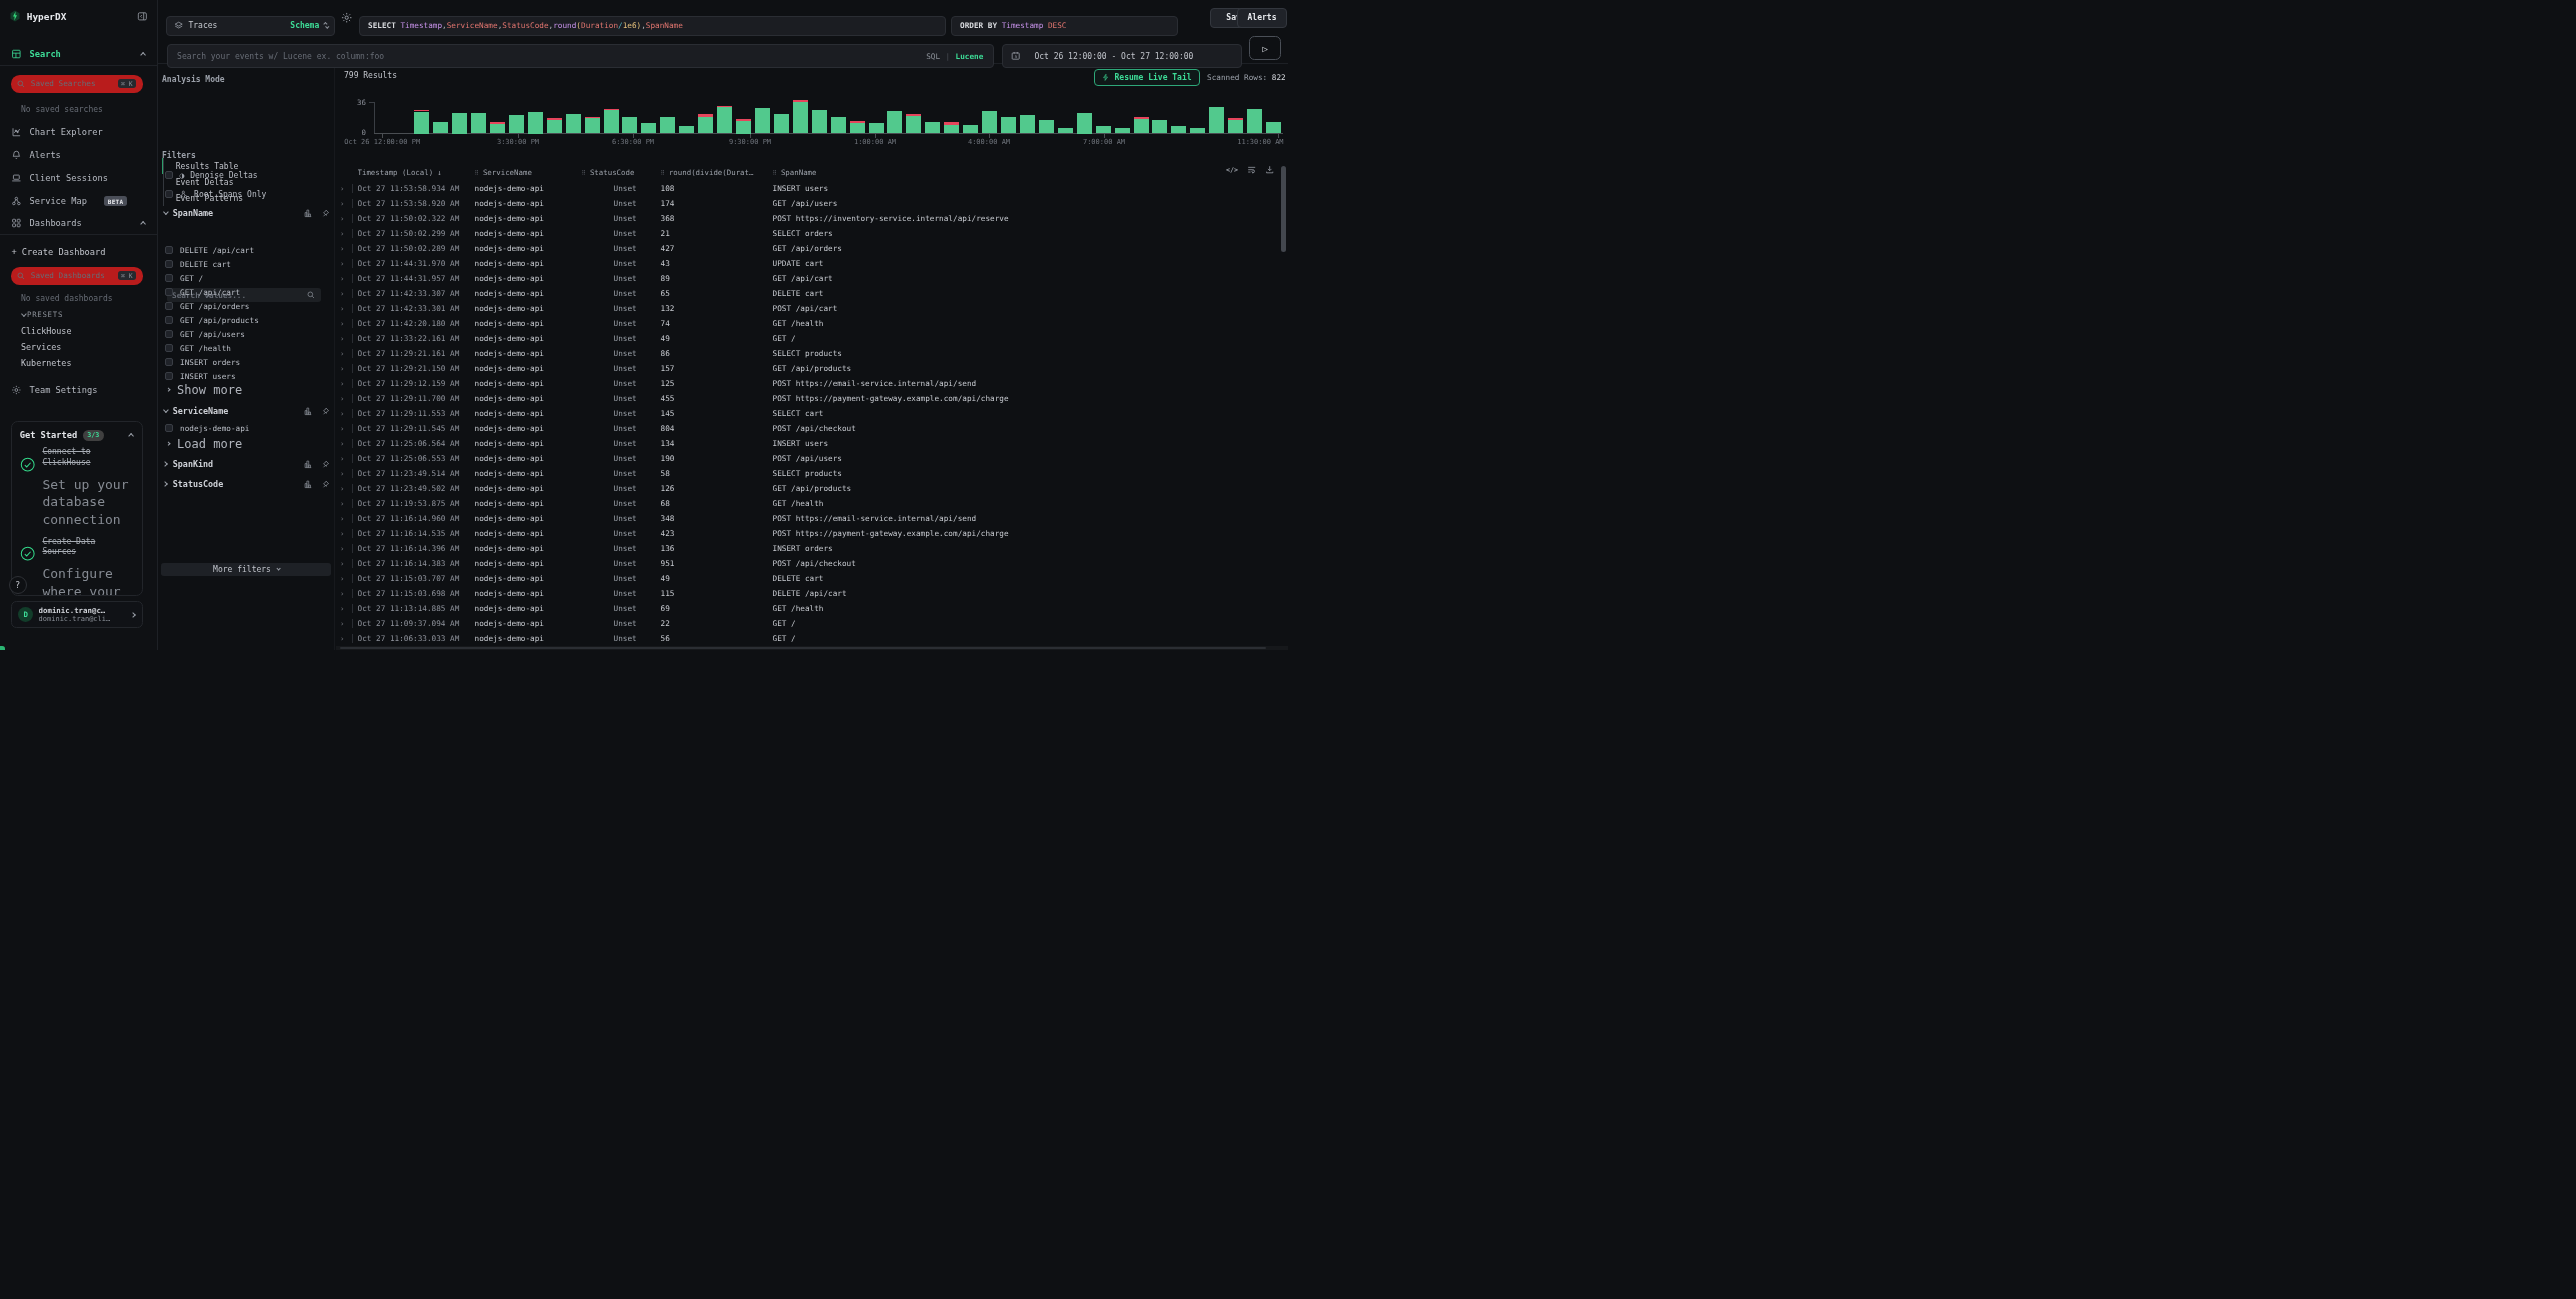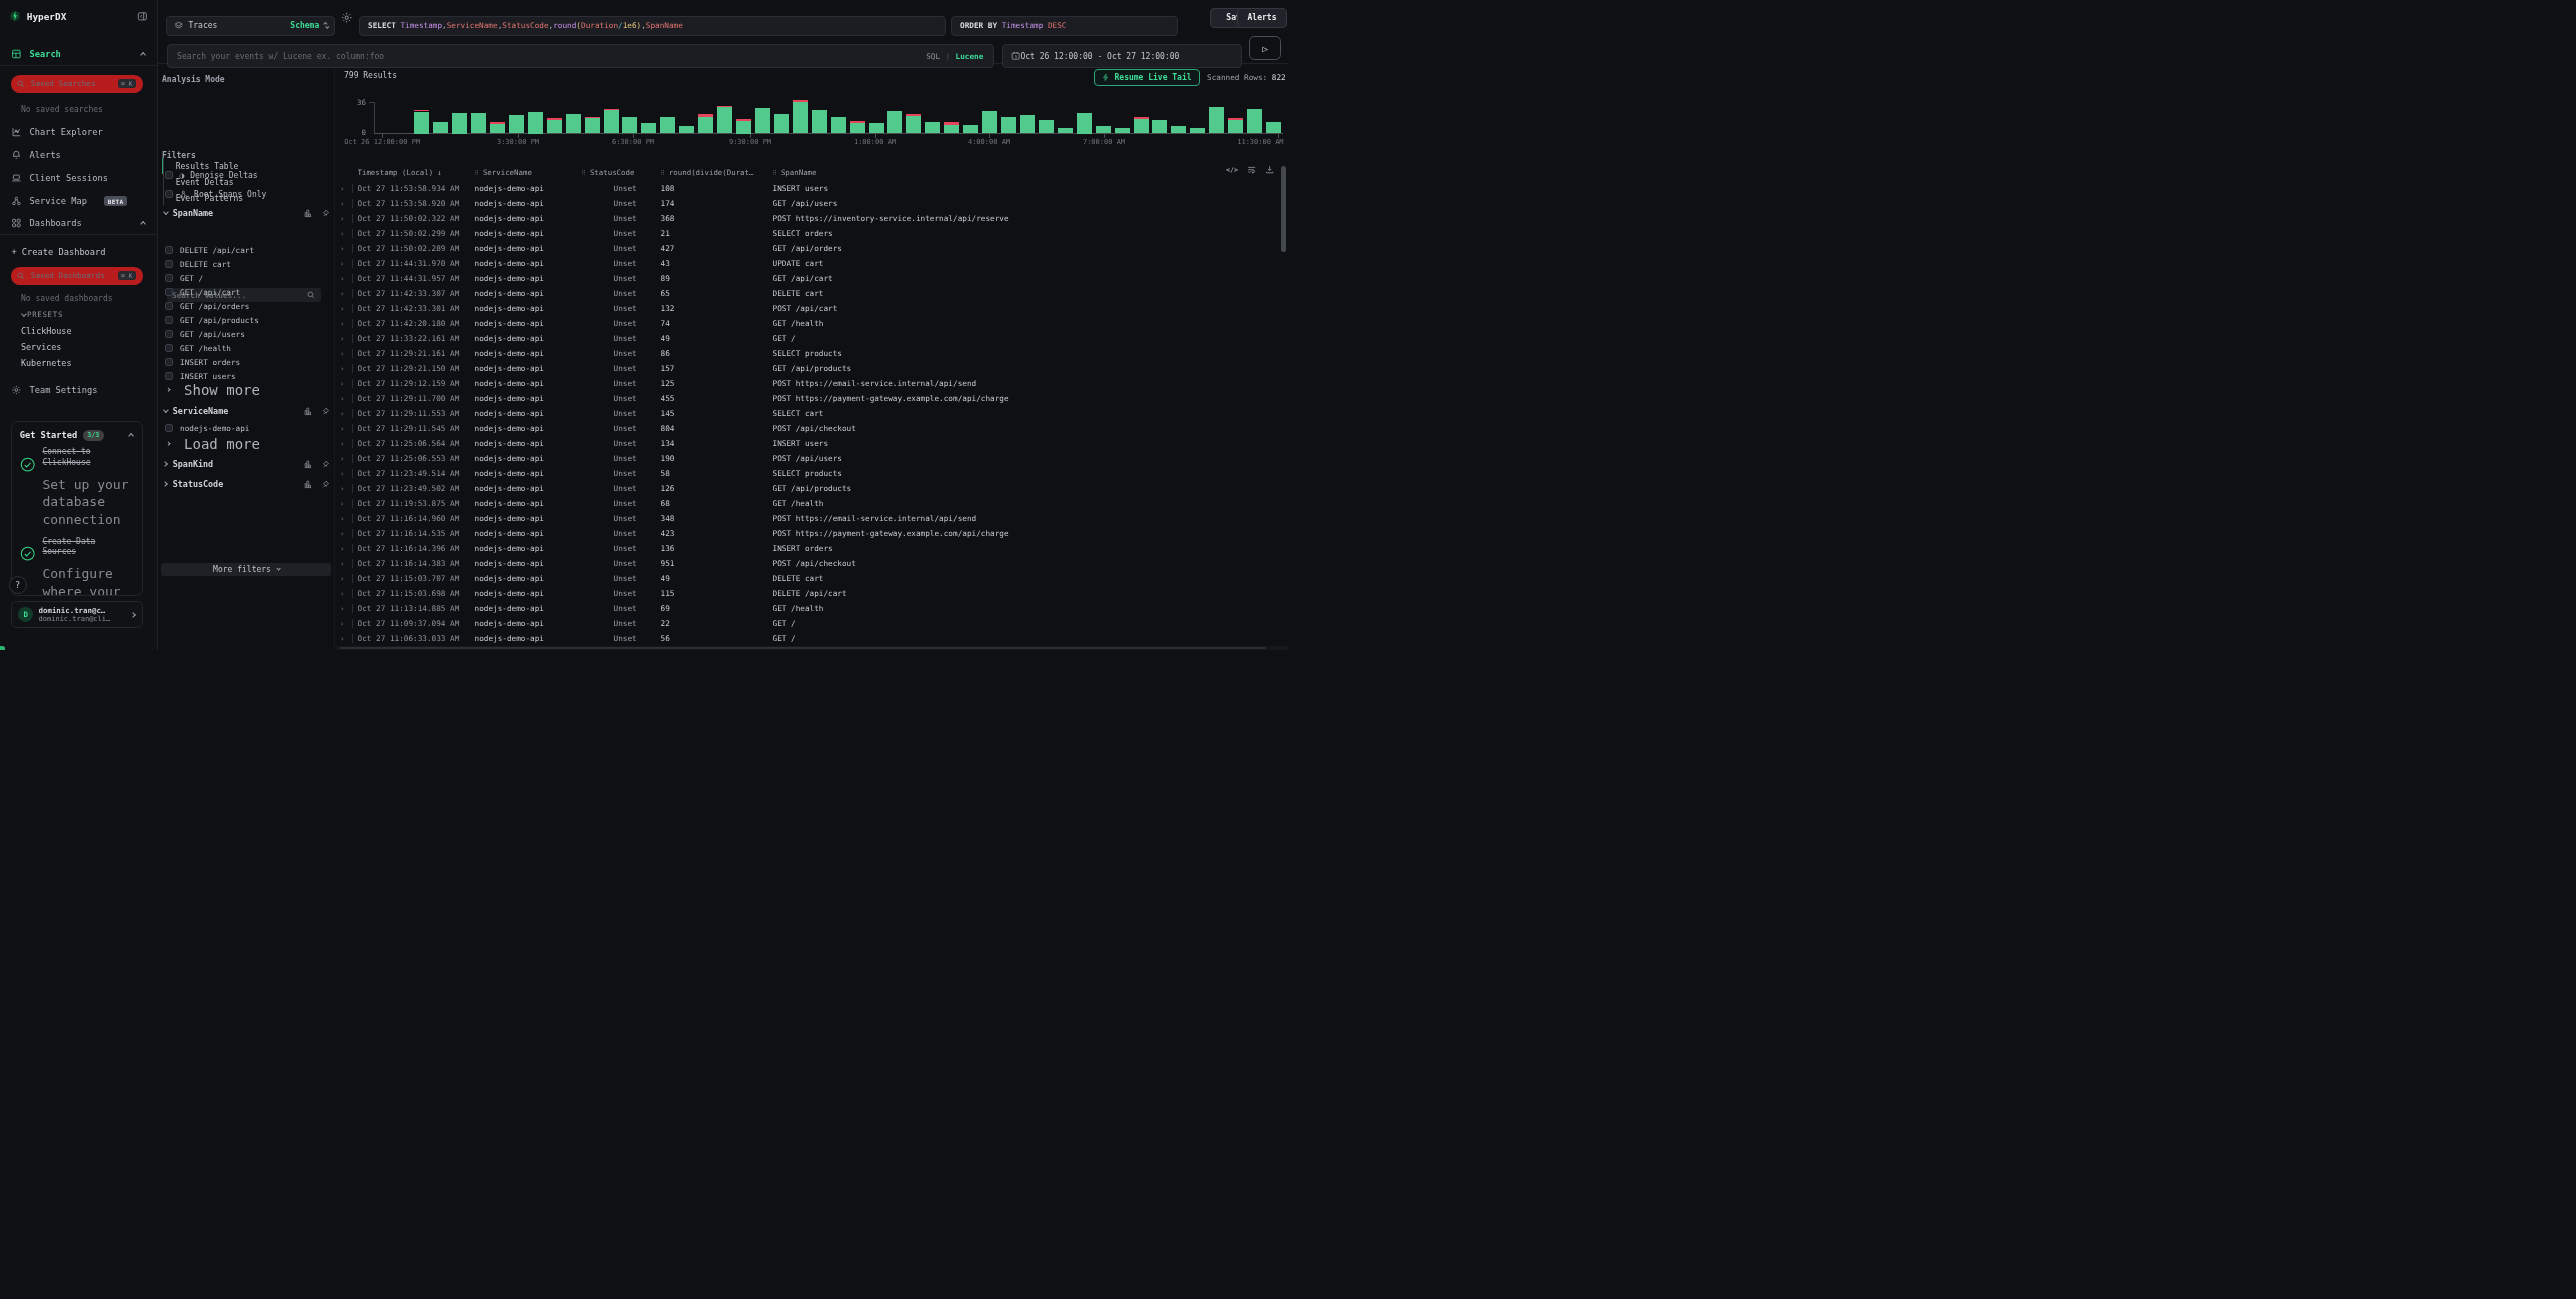--- a/index.html
+++ b/index.html
@@ -30,21 +30,21 @@
   #orderby-box { left:793px; top:8px; width:227px; height:19.5px; padding:0 8px; font-size:7.7px; white-space:nowrap; }
   .tok-kw{color:#d8dade;font-weight:700}.tok-field{color:#c792ea}.tok-col{color:#e0756f}
   .tok-num{color:#e5c07b}.tok-op{color:#56b6c2}.tok-p{color:#aeb2b9}
   .tbtn { position:absolute; top:8px; height:19.5px; background:#202329; border:0.7px solid #33373e; border-radius:4px; color:#e8eaee; font-weight:700; font-size:8px; display:flex; align-items:center; justify-content:center; }
   #save-btn { left:1052px; width:52px; }
   #alerts-btn { left:1079px; width:50px; }
   #search-box { left:8.7px; top:36px; width:827px; height:24px; padding:0 9.4px; gap:6.7px; }
   #search-box input { flex:1; font-size:8px; }
   #lang-toggle { display:flex; gap:5.4px; align-items:center; font-size:7.7px; }
   #lang-sql { color:#8b9098; } #lang-pipe { color:#4a4e55; } #lang-lucene { color:#3ddc97; font-weight:700; }
-  #date-box { left:844px; top:36px; width:240px; height:24px; padding:0 8px; gap:0; color:#c2c5cc; font-size:8px; }
+  #date-box { left:844px; top:36px; width:240px; height:24px; padding:0 8px; gap:14px; color:#c2c5cc; font-size:8px; }
   #play-btn { position:absolute; left:1091px; top:36px; width:32px; height:24px; border:0.7px solid #4a4f57; border-radius:5.4px; display:flex; align-items:center; justify-content:center; color:#d5d8dd; font-size:9.4px; }
 
   
   #sidebar { position:absolute; left:0; top:0; width:158px; height:650px; background:#0f1114; border-right:0.7px solid #1e2126; z-index:6; }
   #logo-row { position:absolute; left:0; top:0; width:100%; height:32px; display:flex; align-items:center; justify-content:space-between; padding:0 9.4px; }
   #logo { display:flex; align-items:center; gap:5.4px; font-weight:700; font-size:9.4px; color:#e8eaee; }
   .navitem { position:absolute; left:0; width:100%; height:20px; display:flex; align-items:center; gap:7.4px; padding:0 11.4px; color:#b6bac2; font-size:8.7px; }
   .navitem .ic { color:#9ba0a9; flex:0 0 10.7px; }
   #nav-search { top:43px; height:21.5px; color:#3ddc97; font-weight:700; }
   #nav-search .ic { color:#3ddc97; }
@@ -83,21 +83,21 @@
   .toggle-row { position:absolute; left:7.4px; height:16px; display:flex; align-items:center; gap:6px; font-size:8px; color:#b9bdc5; }
   .toggle-row .ticon { color:#9ba0a9; font-size:8px; }
   .fsec-head { position:absolute; left:5.4px; width:166px; height:14.8px; display:flex; align-items:center; gap:5.4px; }
   .fsec-head .chv { color:#9ba0a9; flex:0 0 4px; }
   .fsec-name { font-weight:700; font-size:8.4px; color:#ced1d7; }
   .fsec-icons { margin-left:auto; display:flex; gap:8px; color:#8b9098; align-items:center; }
   #fv-search { position:absolute; left:8.7px; top:224px; width:154px; height:14px; background:#1d2024; border-radius:2.7px; display:flex; align-items:center; padding:0 5.4px; }
   #fv-search input { flex:1; font-size:7.7px; font-weight:700; color:#9ba0a9; }
   .fval-list { position:absolute; left:7.4px; width:161px; }
   .fval-row { height:14px; display:flex; align-items:center; gap:6.7px; font-size:7.7px; color:#b9bdc5; white-space:nowrap; }
-  .fmore { position:absolute; left:8.7px; height:13.4px; display:flex; gap:14px; align-items:center; font-size:14px; color:#b0b4bc; }
+  .fmore { position:absolute; left:8.7px; height:13.4px; display:flex; gap:7px; align-items:center; font-size:12px; color:#b0b4bc; }
   .fmore .chv { color:#9ba0a9; width:3.4px; height:3.4px; }
   #more-filters { position:absolute; left:3.4px; top:499px; width:170px; height:12.8px; background:#1e2126; border-radius:2.7px; display:flex; align-items:center; justify-content:center; gap:5.4px; font-size:8px; color:#c2c5cc; }
   #more-filters .chv { color:#9ba0a9; width:3.4px; height:3.4px; }
 
   
   #main { position:absolute; left:336px; top:64px; right:0; bottom:0; }
   #results-count { position:absolute; left:8px; top:6.7px; font-size:8px; color:#c2c5cc; }
   #livetail-btn { position:absolute; left:758px; top:4.7px; width:106px; height:17.5px; border:0.7px solid #2ea879; border-radius:4px; color:#3ddc97; font-weight:700; font-size:8px; display:flex; align-items:center; justify-content:center; gap:4.7px; background:rgba(61,220,151,0.04); }
   #scanned-rows { position:absolute; left:871px; top:8.7px; font-size:7.7px; color:#9ba0a9; white-space:nowrap; }
   #scanned-rows b { color:#d5d8dd; font-weight:400; }

